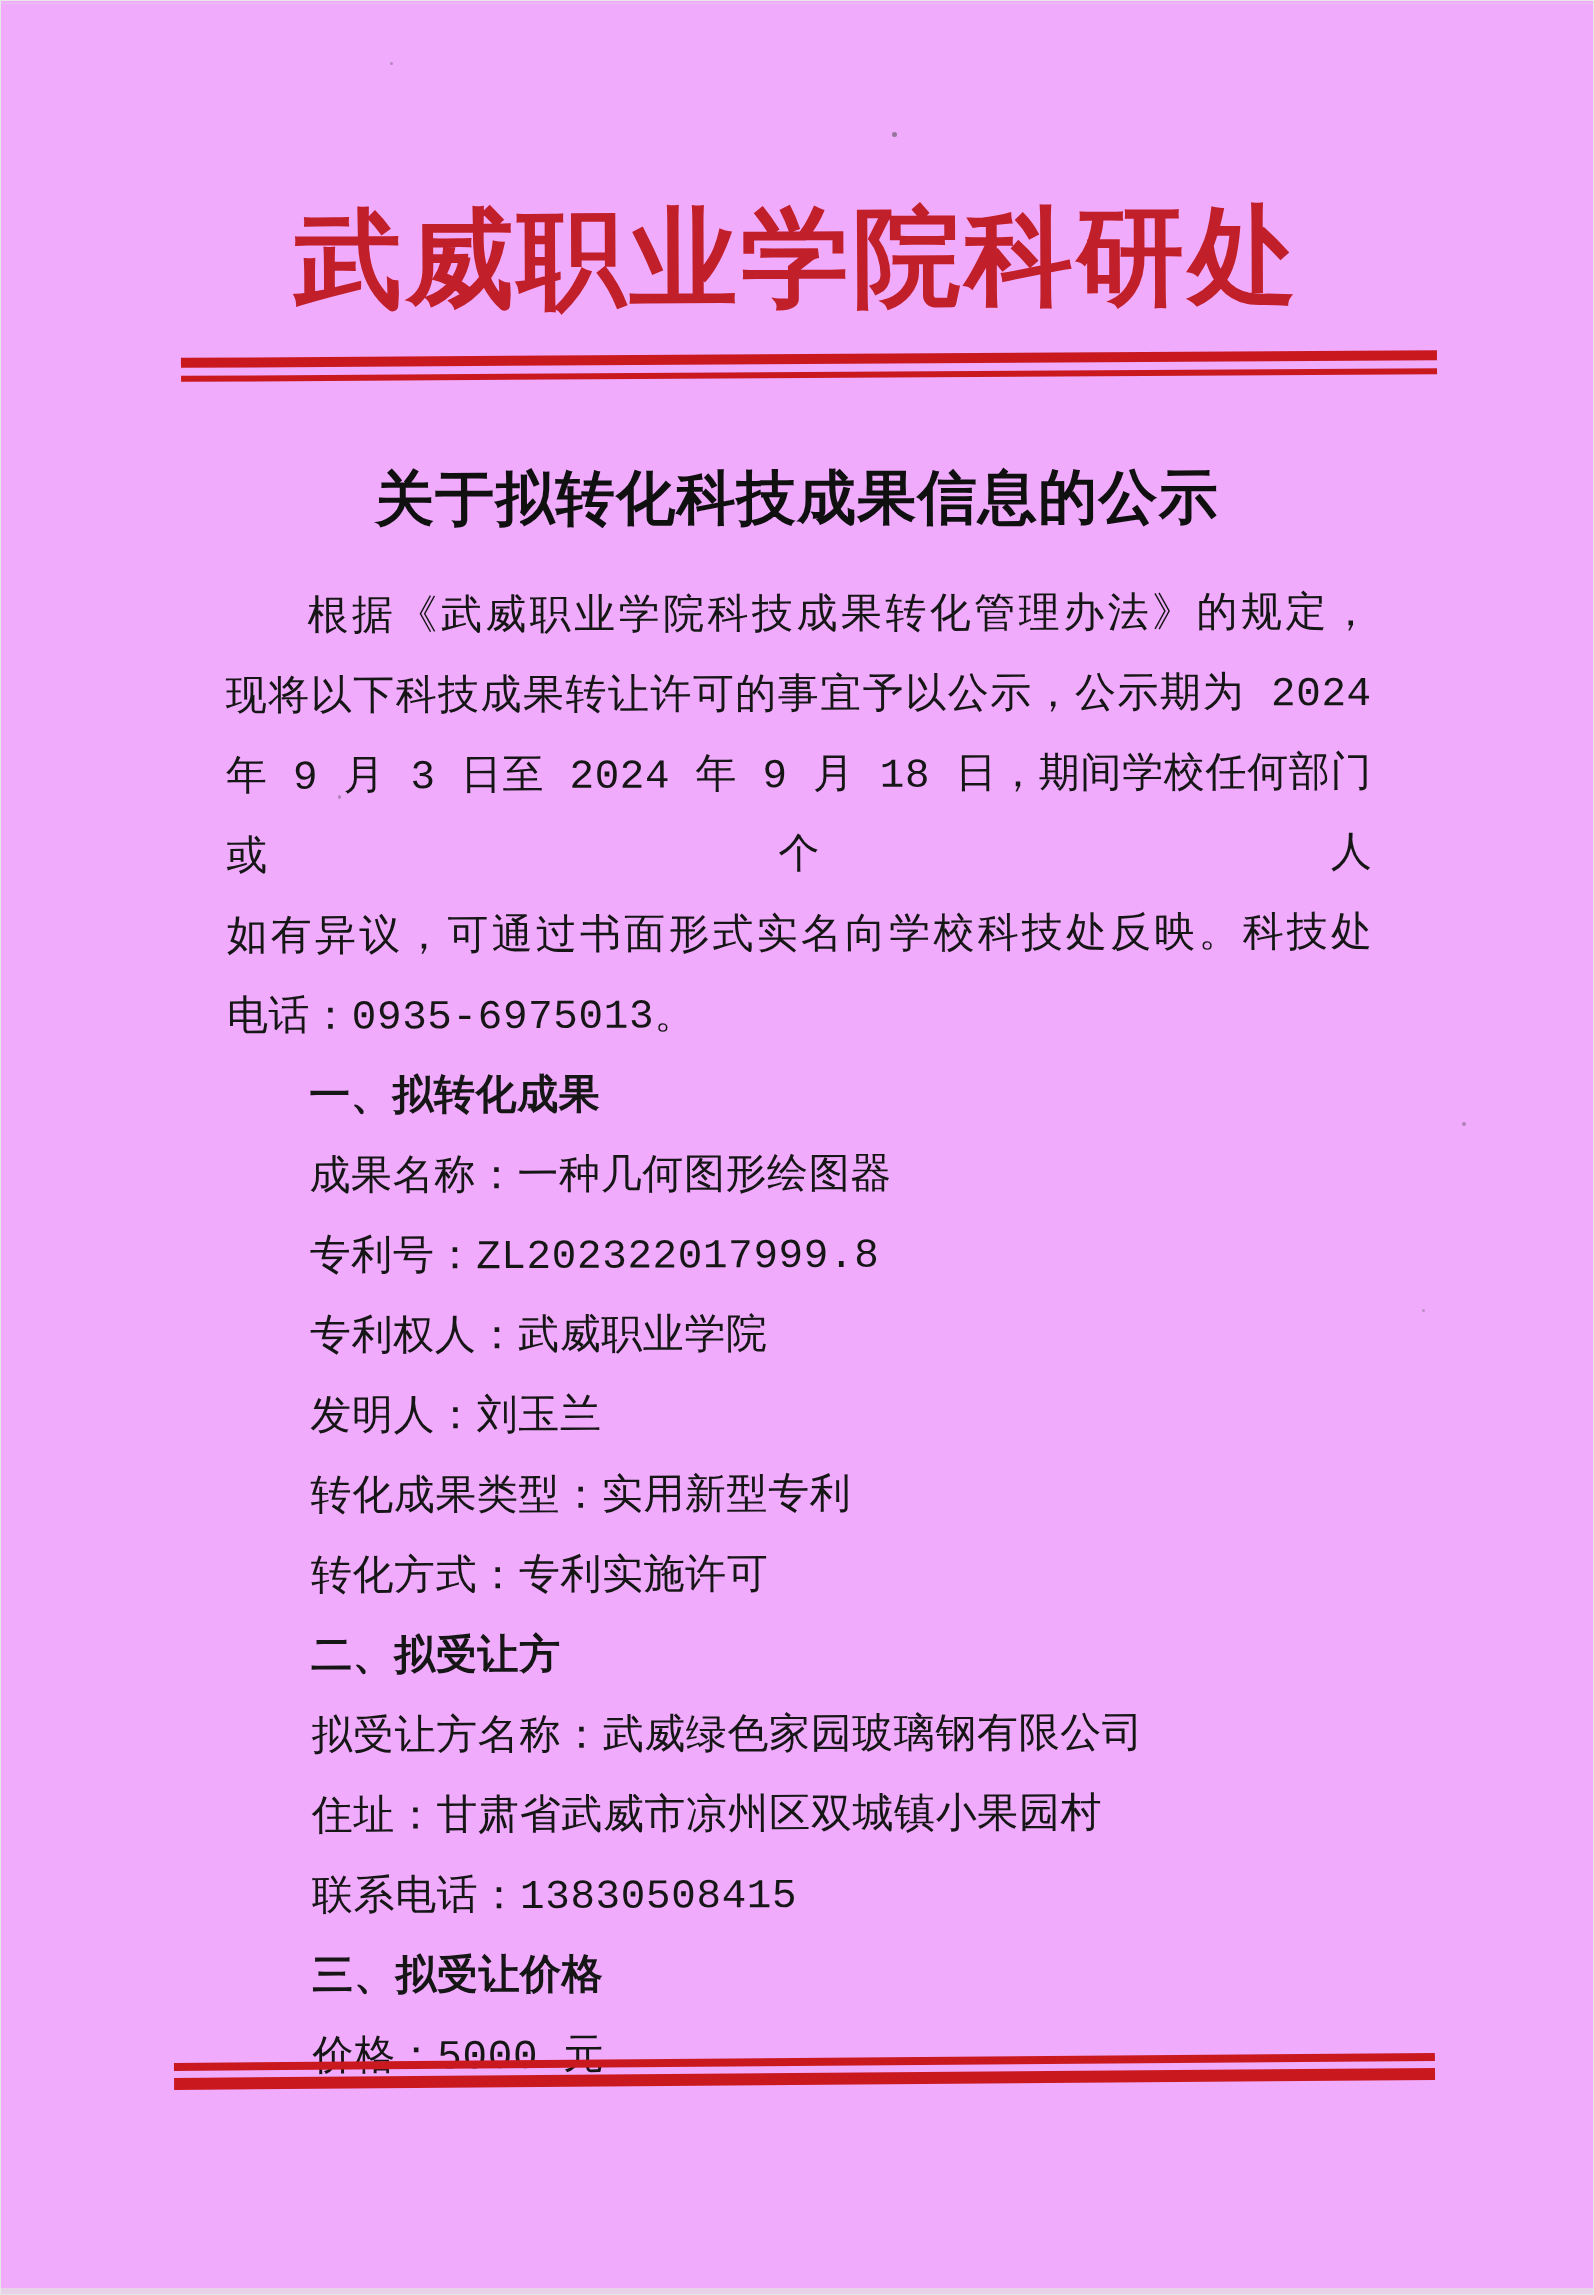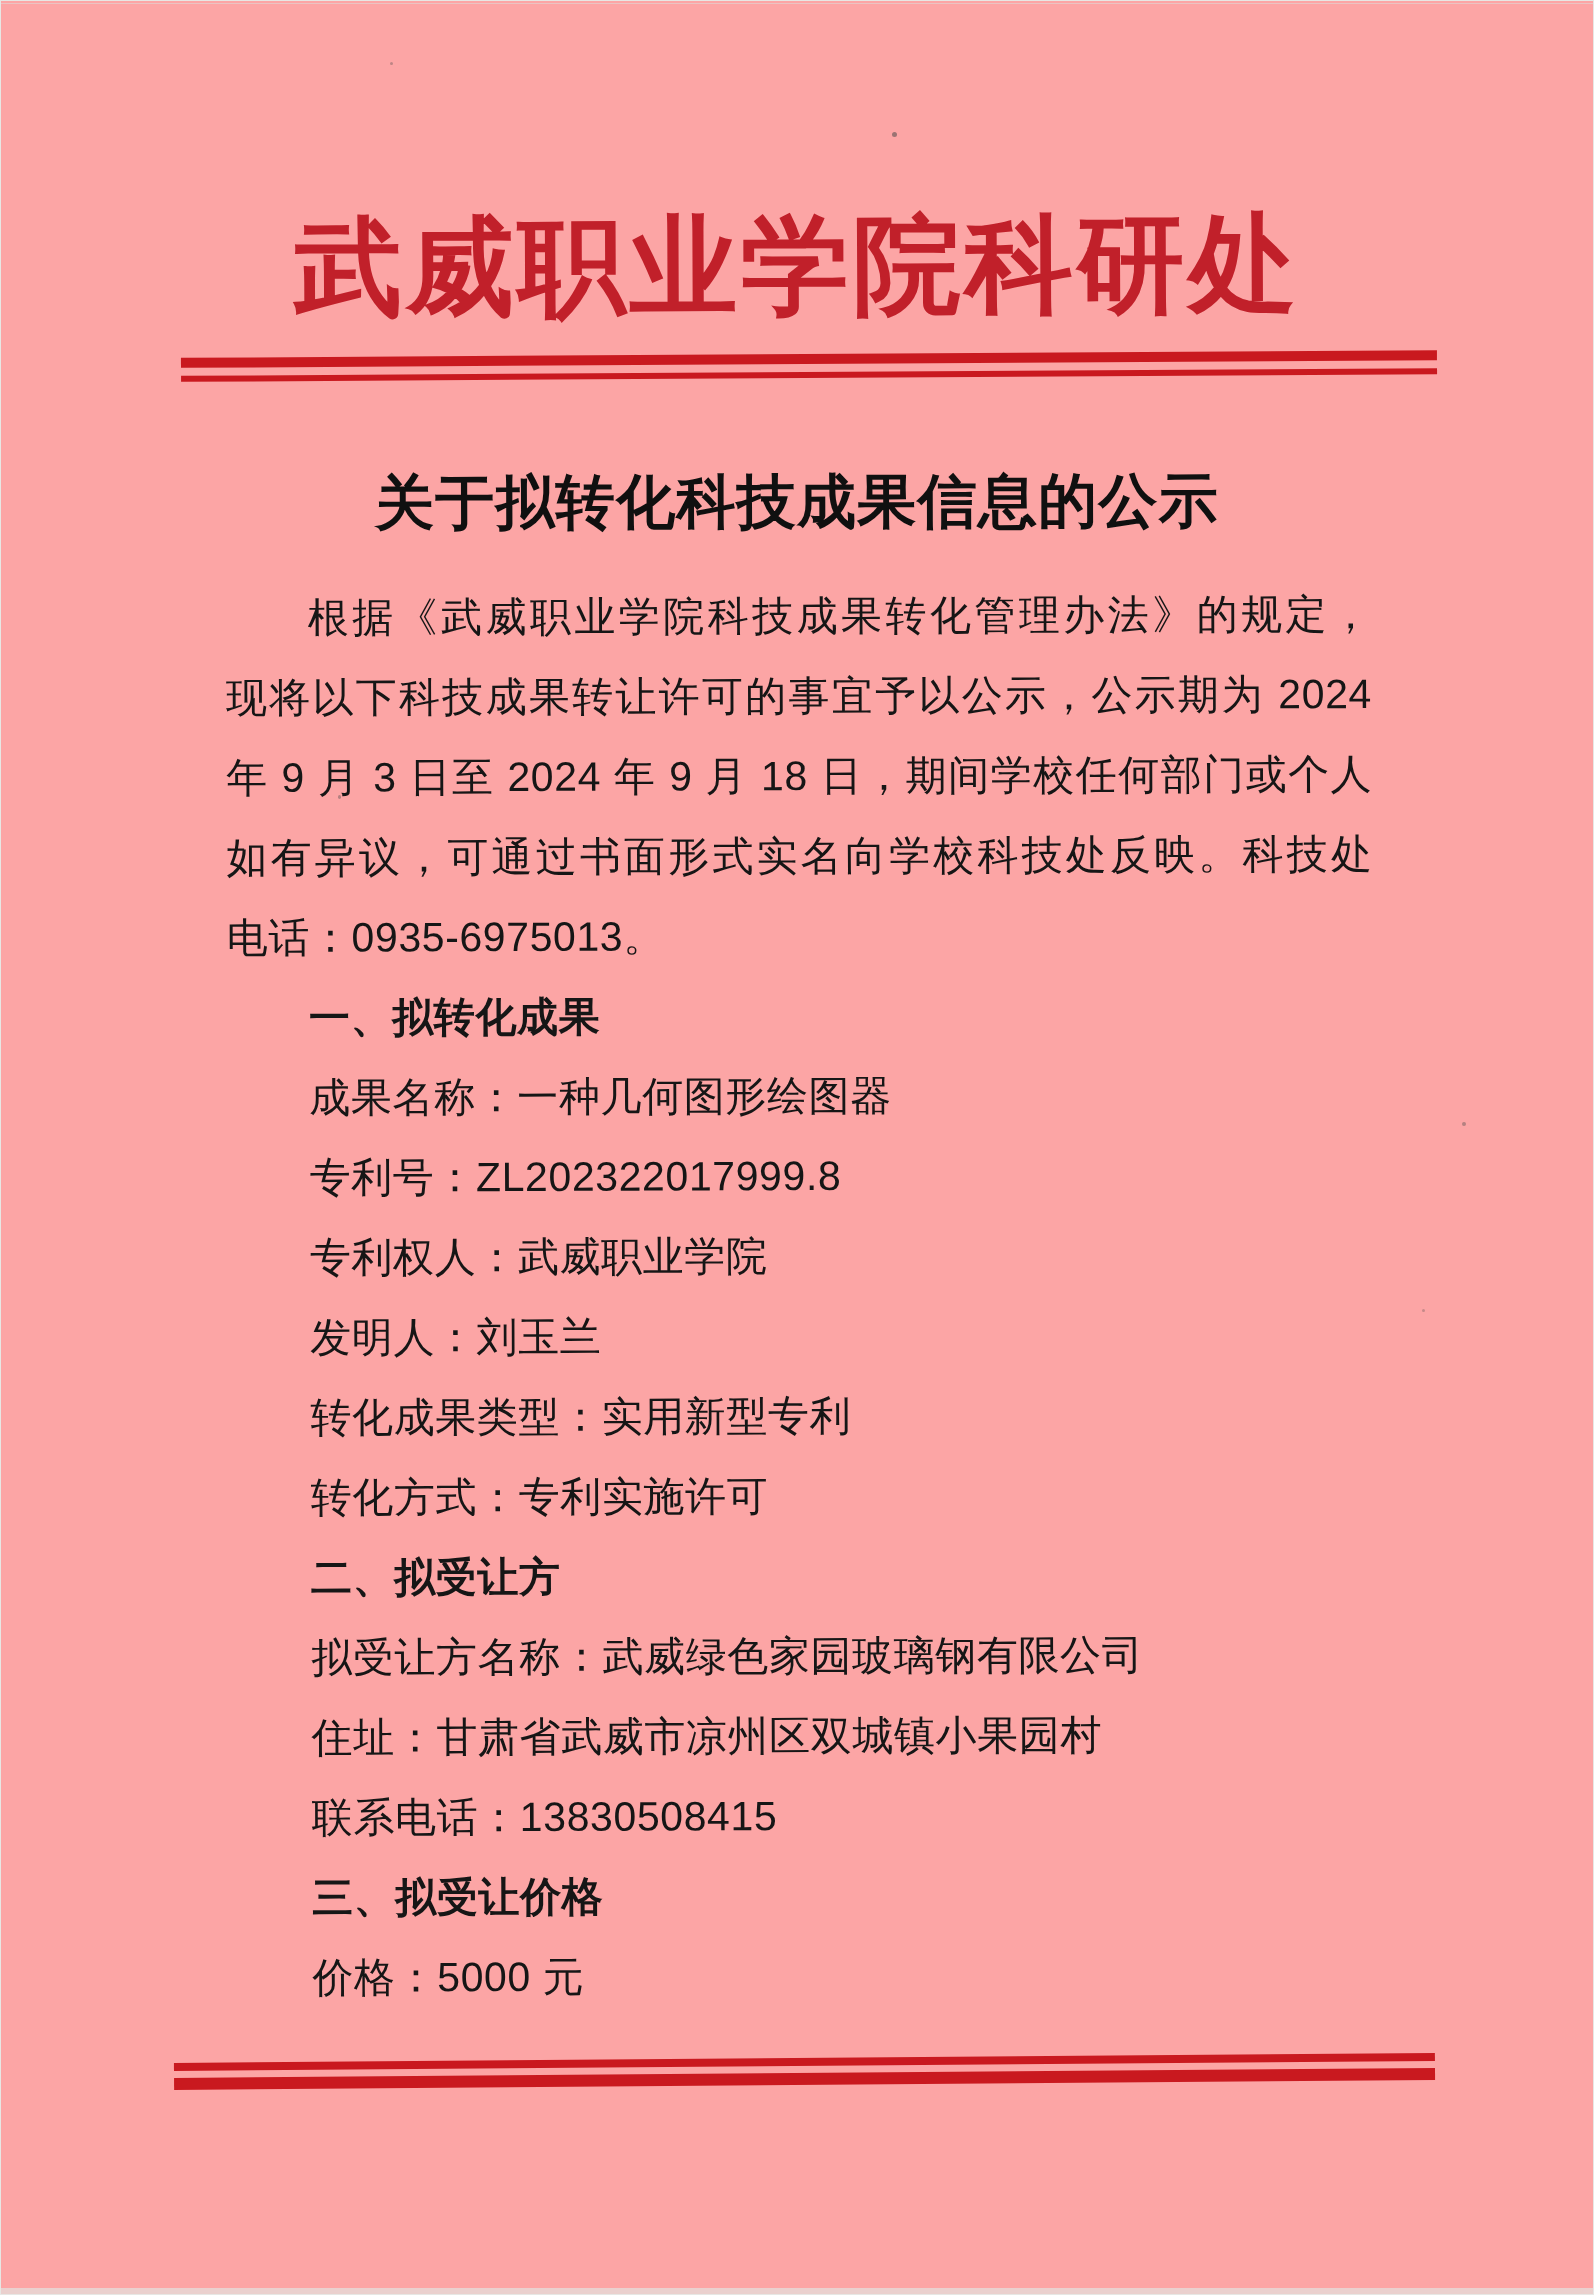--- a/index.html
+++ b/index.html
@@ -1,24 +1,24 @@
 <!DOCTYPE html>
 <html style="font-size:10.2px"><head>
 <meta charset="utf-8">
 <style>
   html,body{margin:0;padding:0;background:#9a9a9a;}
   .page{
     position:relative;
     width:1594px;height:2295px;
     margin:0 auto;
-    background:#fca5a5;
+    background:#f0abfc;
     border:1.3px solid #e7e7e4;
     box-sizing:border-box;
     overflow:hidden;
-    font-family:Liberation Sans, sans-serif;
+    font-family:Liberation Mono, monospace;
   }
   .edge-top{position:absolute;top:1.9px;left:0;right:0;height:1.3px;background:#dcdcda;opacity:.55;}
   .edge-bottom{position:absolute;bottom:0;left:0;right:0;height:5.7px;background:#e2e2df;opacity:.7;}
 
   .red-header{
     position:absolute;top:198px;left:0;width:100%;
     text-align:center;
     font-size:108px;line-height:134px;font-weight:900;
     color:#c1202a;
     letter-spacing:3.8px;

